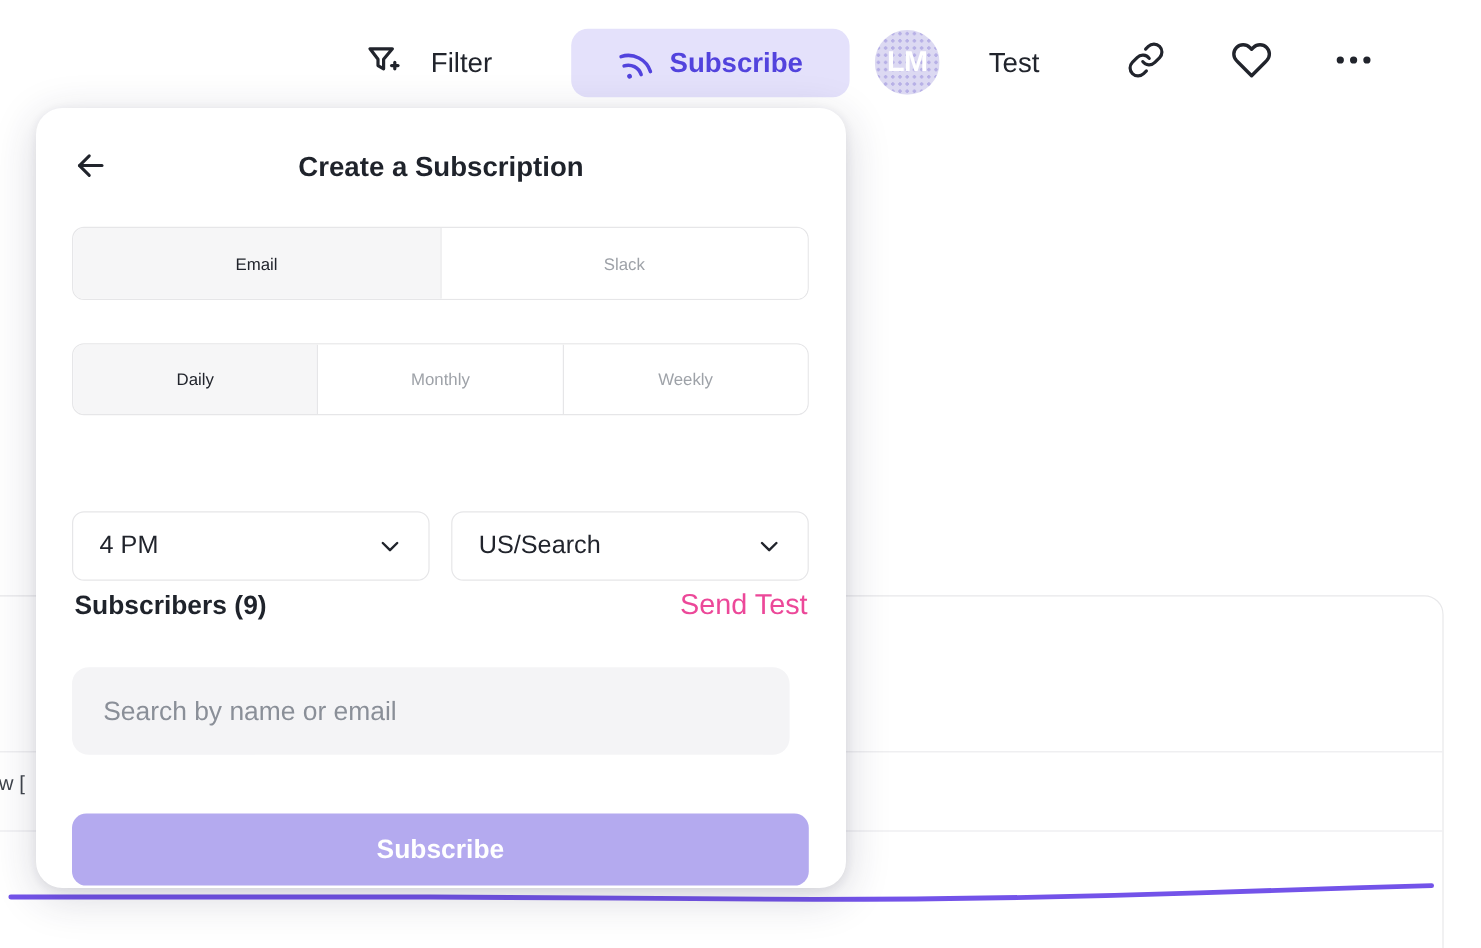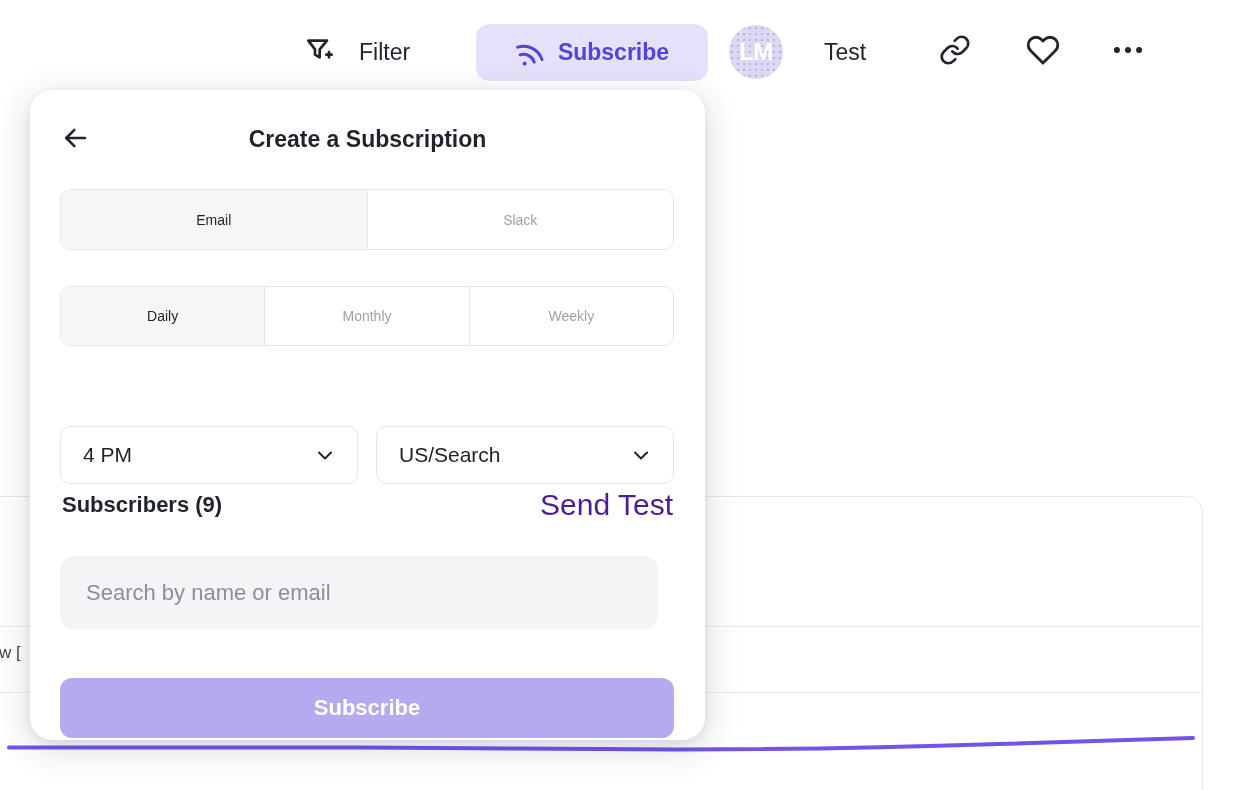--- a/index.html
+++ b/index.html
@@ -59,21 +59,21 @@
     border: 1px solid #e6e6e8; border-radius: 10px; background: #ffffff;
     display: flex; align-items: center; justify-content: space-between;
     padding: 0 20px 0 22px; cursor: pointer; margin-top: 43px; }
   .select-box .value { font-size: 21px; color: #21242c; font-weight: 500; }
   .sel-time { left: 30px; }
   .sel-tz { left: 346px; }
 
   .subs-row { position: absolute; left: 32px; top: 400px; width: 611px; height: 30px;
     display: flex; align-items: center; justify-content: space-between; }
   .subs-label { font-size: 22px; font-weight: 700; color: #1f232b; }
-  .send-test { font-size: 30px; color: #4c1d95; cursor: pointer; }
+  .send-test { font-size: 24px; color: #ec4899; cursor: pointer; }
 
   .search-input { position: absolute; left: 30px; top: 466px; width: 598px; height: 73px;
     background: #f4f4f6; border: none; outline: none; border-radius: 14px;
     padding: 0 26px; font-size: 22px; color: #000000; font-family: "Liberation Sans", sans-serif; }
   .search-input::placeholder { color: #8a8f98; }
 
   .subscribe-btn { position: absolute; left: 30px; top: 588px; width: 614px; height: 60px;
     background: #b4aaef; border: none; border-radius: 12px; color: #ffffff;
     font-size: 22px; font-weight: 600; font-family: "Liberation Sans", sans-serif; cursor: default; }
 </style>

